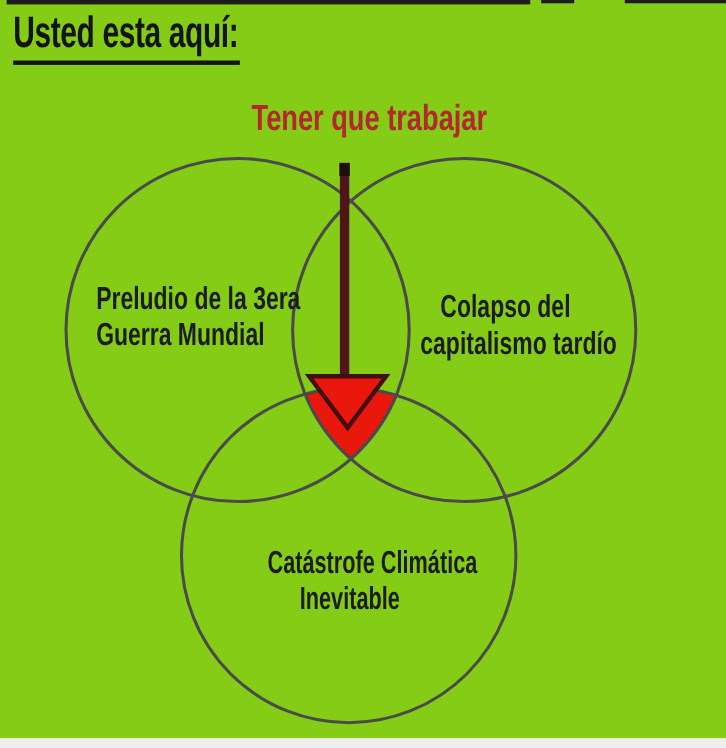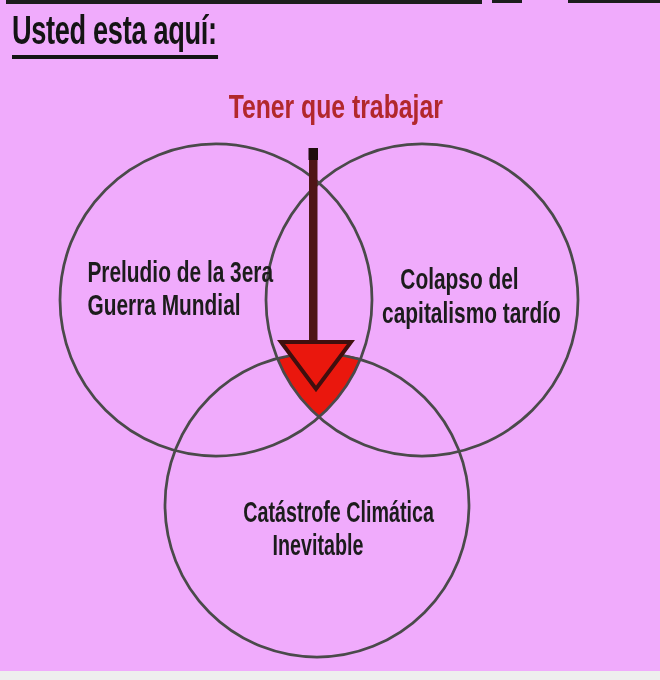--- a/index.html
+++ b/index.html
@@ -2,21 +2,21 @@
 <html><head>
 <meta charset="utf-8">
 <style>
   html, body { margin: 0; padding: 0; background: #ffffff; }
   * { box-sizing: border-box; }
 
   .stage {
     position: relative;
     width: 660px;
     height: 680px;
-    background: #f0abfc;
+    background: #84cc16;
     overflow: hidden;
     font-family: "Liberation Sans", sans-serif;
   }
 
   
   .artifact { position: absolute; top: 0; height: 3px; background: #1d1d1d; }
   .artifact.a1 { left: 6px;   width: 476px; height: 4px; }
   .artifact.a2 { left: 492px; width: 30px; }
   .artifact.a3 { left: 568px; width: 92px; }
 

